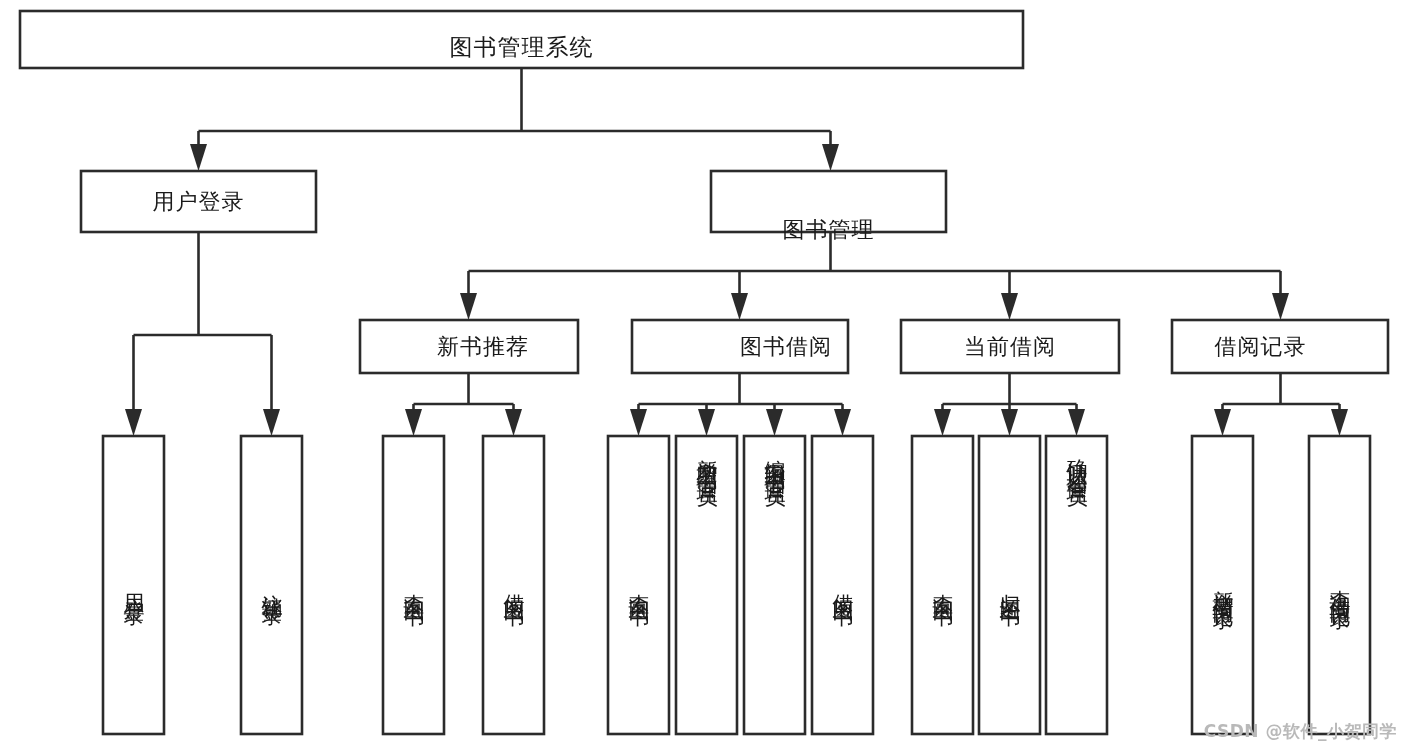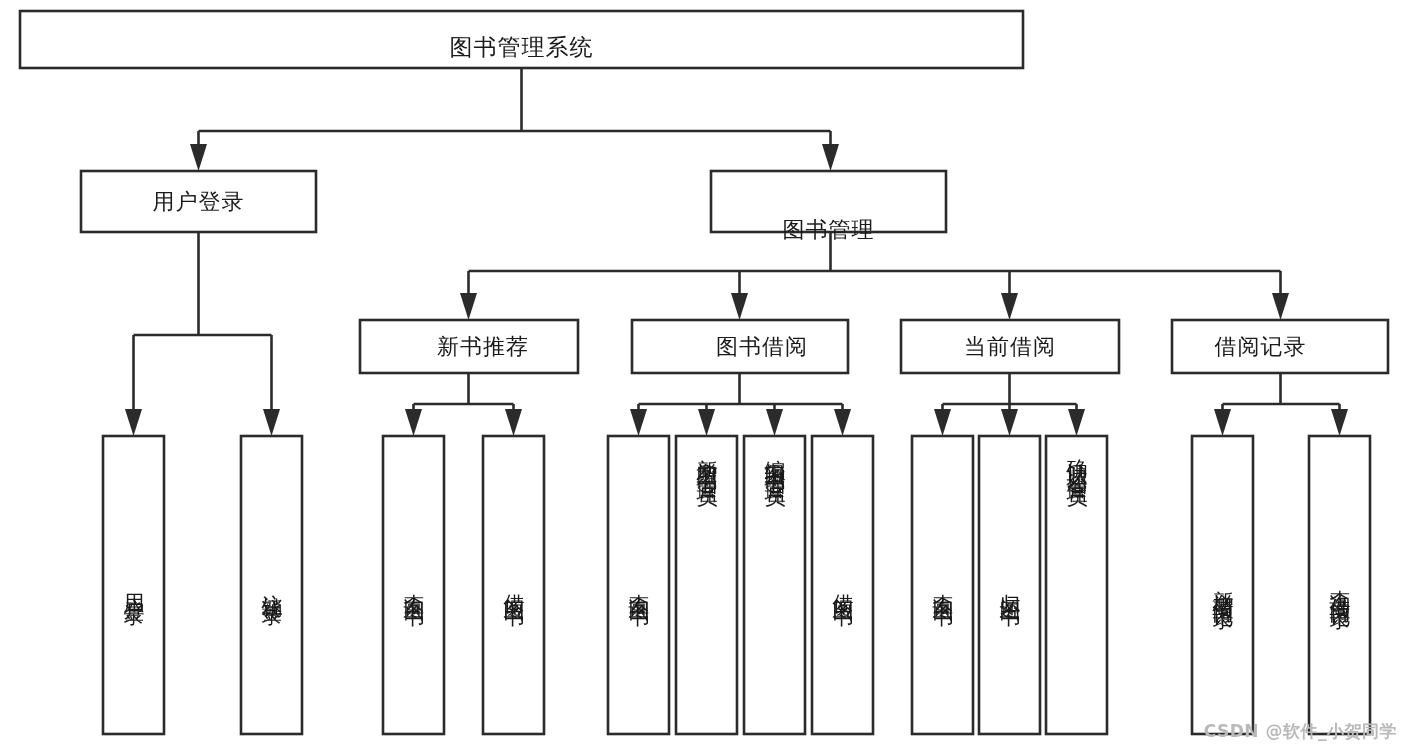--- a/index.html
+++ b/index.html
@@ -199,21 +199,21 @@
   <div class="hlabel-wrap" style="left:81px; top:171px; width:235px; height:61px;">
     <span class="hlabel-text">用户登录</span>
   </div>
   <div class="hlabel-wrap" style="left:711px; top:171px; width:235px; height:61px;margin-top:28px;">
     <span class="hlabel-text">图书管理</span>
   </div>
 
   <div class="hlabel-wrap" style="left:360px; top:320px; width:246px; height:53px;">
     <span class="hlabel-text">新书推荐</span>
   </div>
-  <div class="hlabel-wrap" style="left:632px; top:320px; width:260px; height:53px;">
+  <div class="hlabel-wrap" style="left:656px; top:320px; width:260px; height:53px;">
     <span class="hlabel-text">图书借阅</span>
   </div>
   <div class="hlabel-wrap" style="left:901px; top:320px; width:218px; height:53px;">
     <span class="hlabel-text">当前借阅</span>
   </div>
   <div class="hlabel-wrap" style="left:1172px; top:320px; width:177px; height:53px;">
     <span class="hlabel-text">借阅记录</span>
   </div>
 
   <div class="vlabel-wrap" style="left:103px; top:436px; width:61px; height:298px;">

